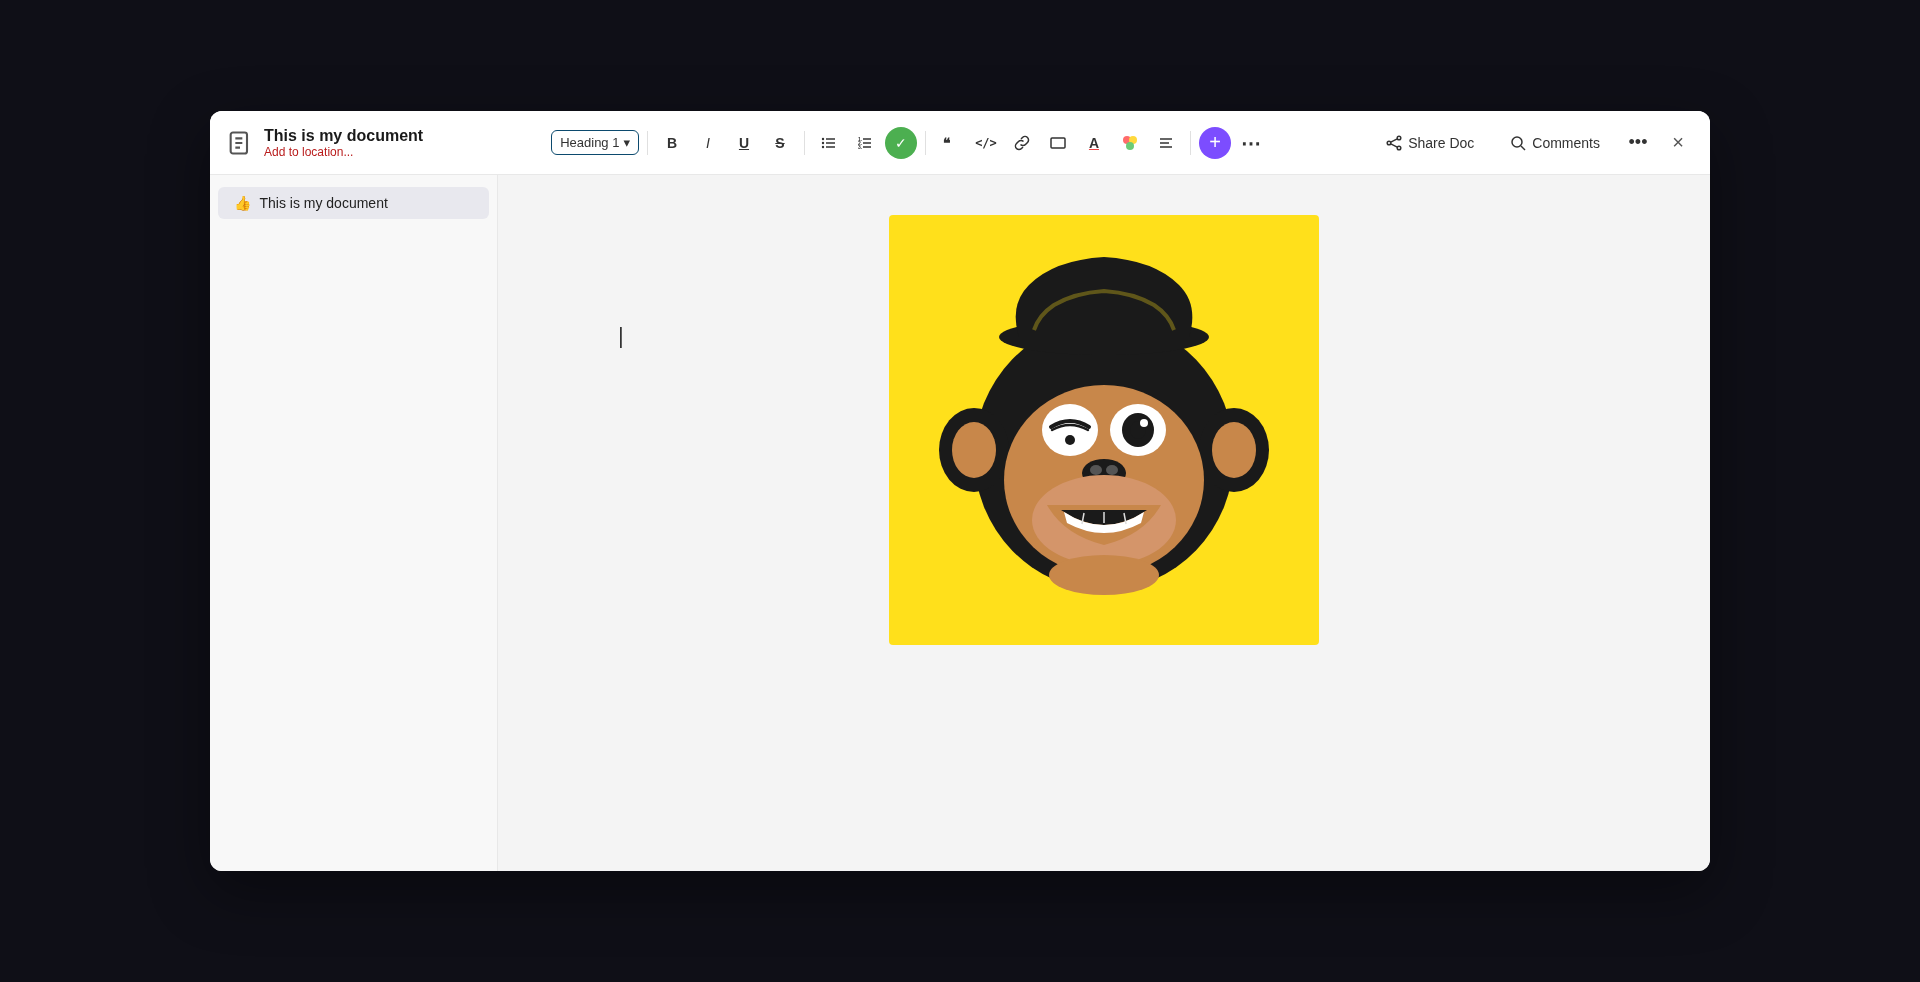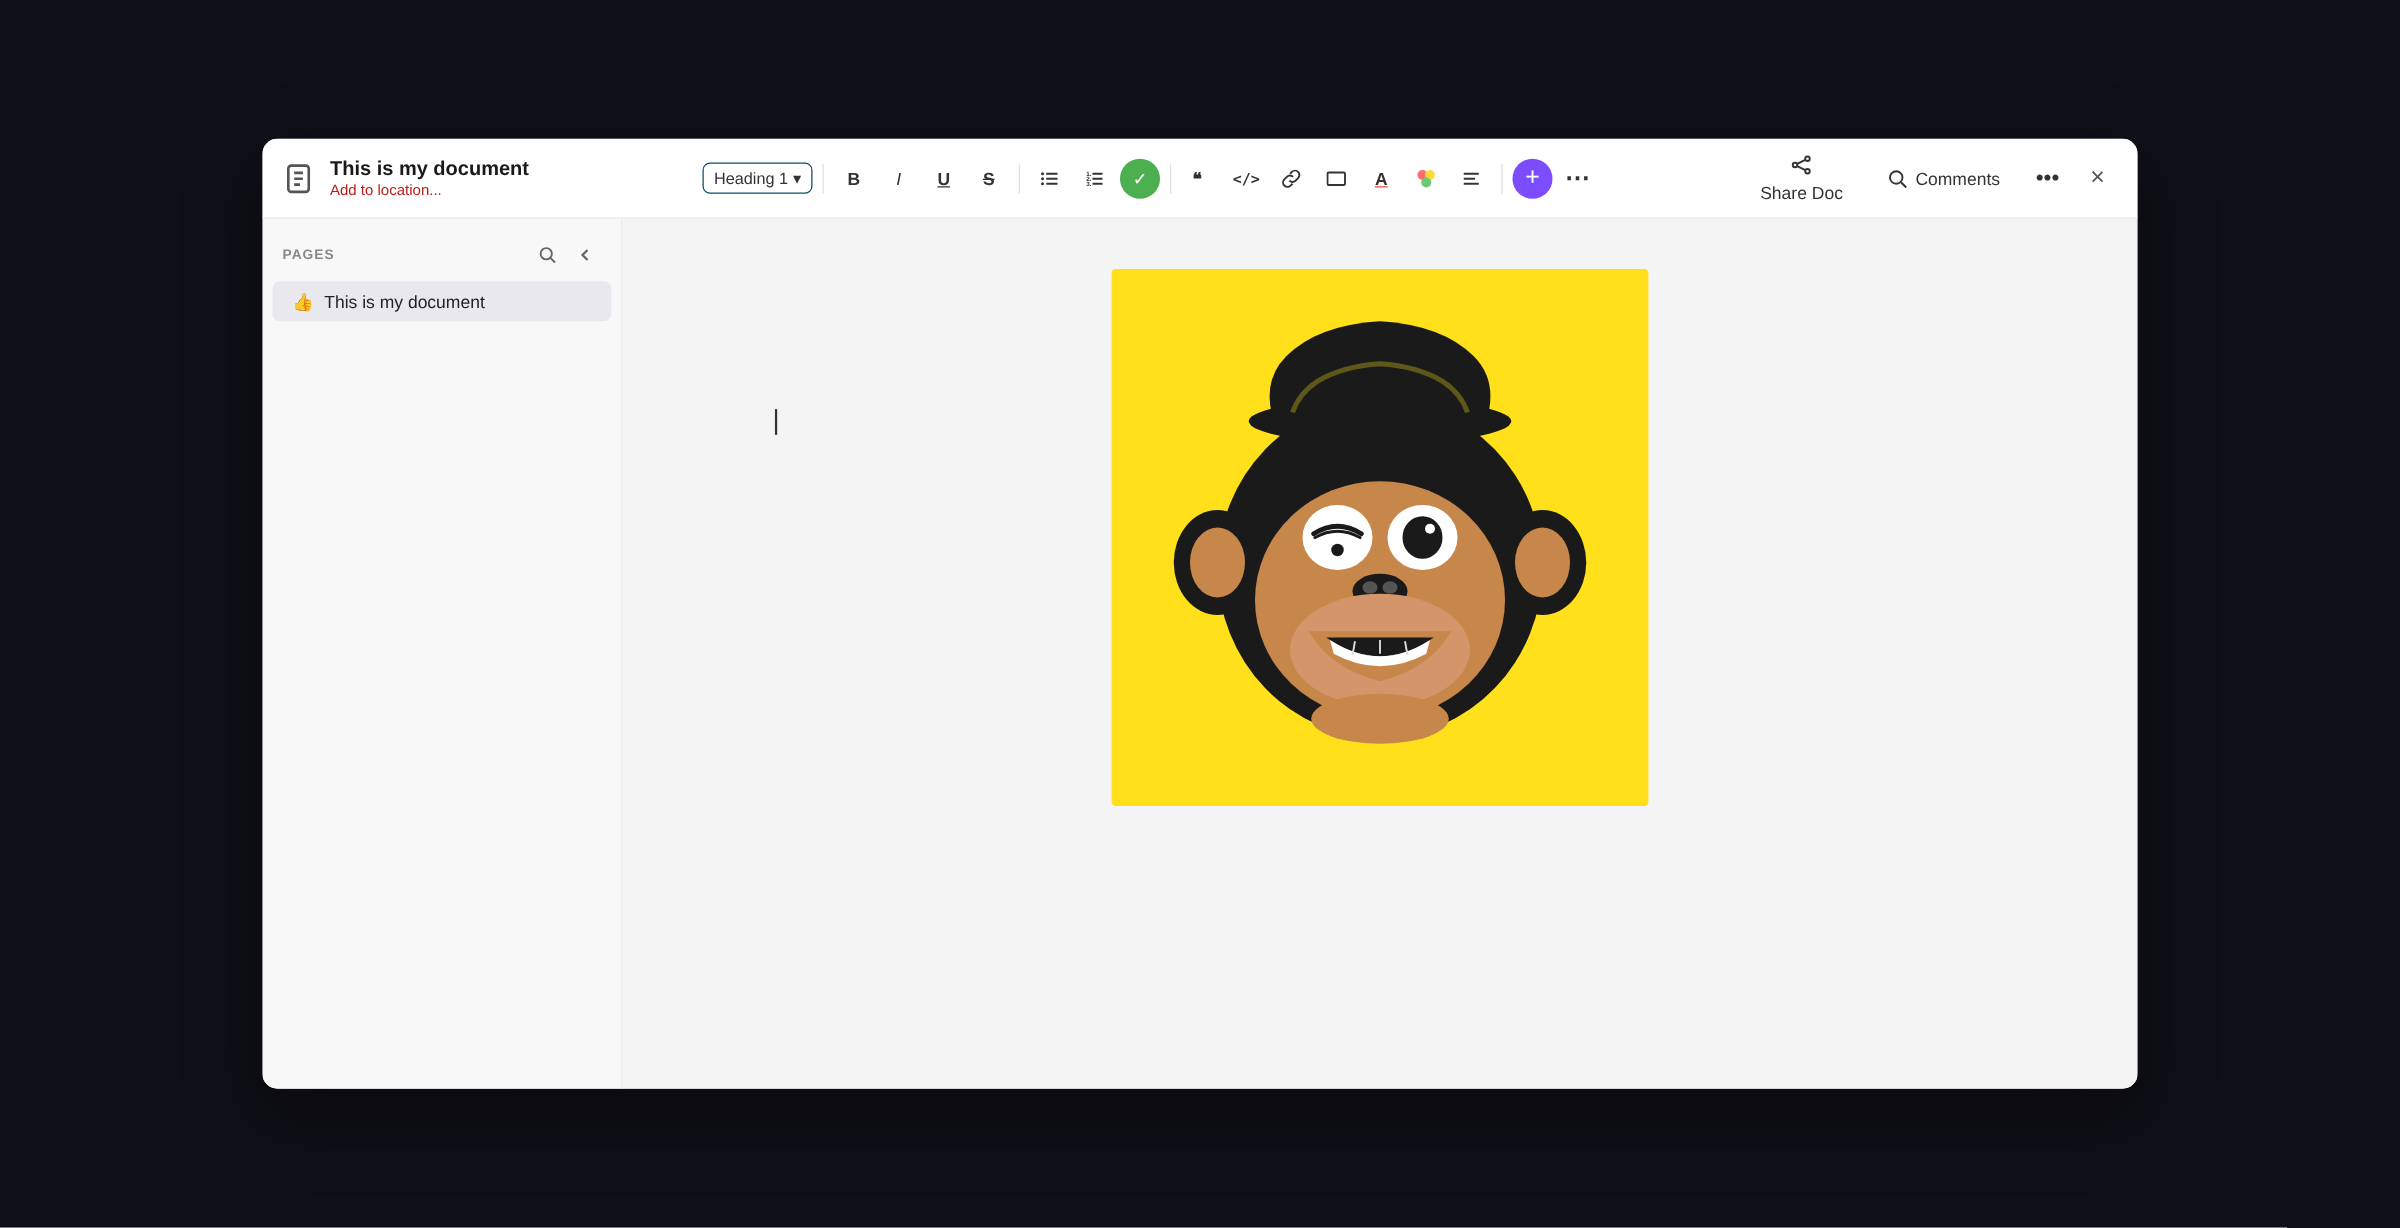--- a/index.html
+++ b/index.html
@@ -147,21 +147,20 @@
       align-items: center;
       gap: 6px;
       padding: 6px 14px;
       border-radius: 6px;
       border: none;
       background: transparent;
       font-size: 14px;
       color: #333;
       cursor: pointer;
       font-weight: 500;
-      flex-direction: column;
     }
     .comments-btn {
       display: flex;
       align-items: center;
       gap: 6px;
       padding: 6px 14px;
       border-radius: 6px;
       border: none;
       background: transparent;
       font-size: 14px;
@@ -414,36 +413,20 @@
         </button>
         <button class="close-btn">
           <span>×</span>
         </button>
       </div>
     </div>
 
     <div class="modal-body">
 
       <div class="sidebar" style="position:relative;">
-        <div class="sidebar-header">
-          <span class="sidebar-title">PAGES</span>
-          <div class="sidebar-icons">
-            <button class="sidebar-icon-btn">
-              <svg width="14" height="14" viewBox="0 0 14 14" fill="none" stroke="#666" stroke-width="1.5">
-                <circle cx="6" cy="6" r="4.5"></circle>
-                <line x1="9.5" y1="9.5" x2="13" y2="13"></line>
-              </svg>
-            </button>
-            <button class="sidebar-icon-btn">
-              <svg width="14" height="14" viewBox="0 0 14 14" fill="none" stroke="#666" stroke-width="1.8">
-                <polyline points="9,3 5,7 9,11"></polyline>
-              </svg>
-            </button>
-          </div>
-        </div>
 
         <div class="page-item active">
           <span>👍</span>
           <span>This is my document</span>
         </div>
 
       </div>
 
       <div class="editor-area">
 

